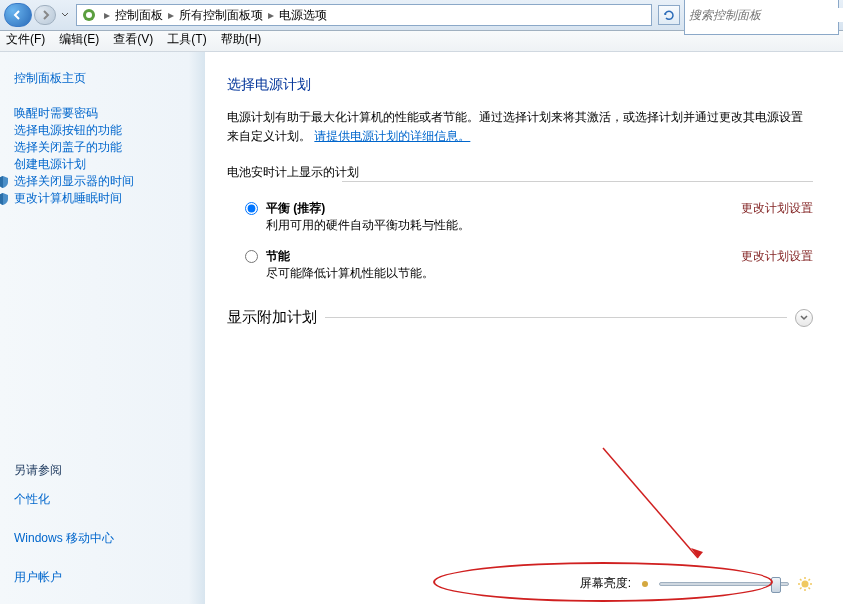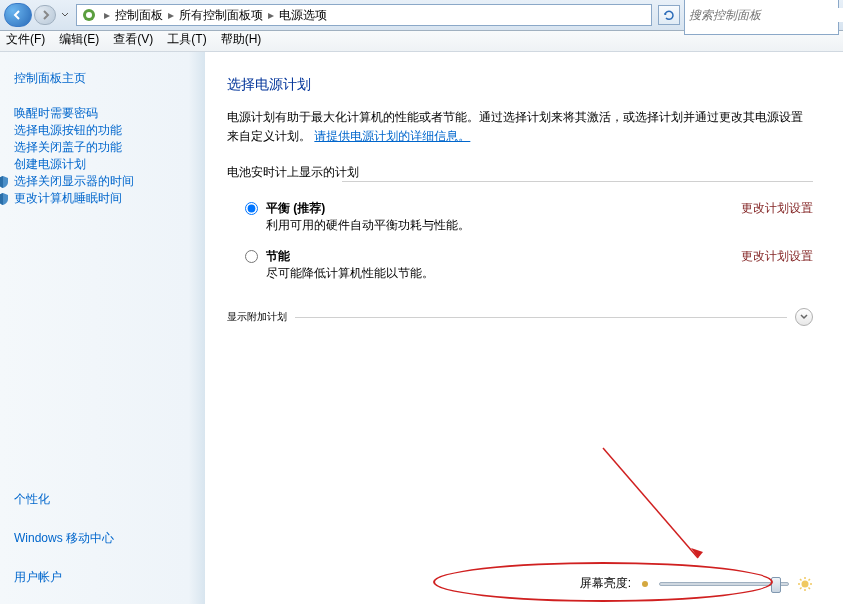--- a/index.html
+++ b/index.html
@@ -45,21 +45,21 @@
     .plans-legend { color: #000; font-size: 12px; margin-bottom: 8px; padding-bottom: 2px; }
     .plans-legend-line { height: 1px; background: #d0d0d0; margin-bottom: 14px; margin-left: 115px; margin-top: -10px; }
     .plan-item { display: flex; align-items: flex-start; padding: 4px 0 10px 18px; }
     .plan-radio { margin-top: 2px; margin-right: 8px; }
     .plan-content { flex: 1; }
     .plan-name { font-size: 12px; font-weight: bold; color: #000; }
     .plan-desc { font-size: 12px; color: #000; }
     .plan-change { color: #7f1d1d; font-size: 12px; cursor: pointer; margin-left: auto; }
     
     .additional-plans { display: flex; align-items: center; padding: 10px 0; margin-top: 6px; }
-    .additional-plans-label { color: #000; font-size: 10px; }
+    .additional-plans-label { color: #000; font-size: 15px; }
     .additional-plans-line { flex: 1; height: 1px; background: #d0d0d0; margin: 0 8px; }
     .expand-btn { width: 18px; height: 18px; border: 1px solid #b0b0b0; border-radius: 50%; background: linear-gradient(to bottom, #fff, #e8e8e8); display: flex; align-items: center; justify-content: center; cursor: pointer; }
     
     .bottom-bar { position: absolute; bottom: 12px; left: 0; right: 0; padding: 0 30px; display: flex; align-items: center; justify-content: flex-end; gap: 8px; }
     .brightness-label { font-size: 12px; color: #000; }
     .brightness-icon-dim { width: 12px; height: 12px; }
     .brightness-slider { width: 130px; position: relative; }
     .brightness-track { height: 4px; background: #d0d8e0; border: 1px solid #a0b0c0; border-radius: 2px; }
     .brightness-thumb { position: absolute; top: -5px; right: 8px; width: 10px; height: 16px; background: linear-gradient(to bottom, #f0f4f8, #c8d4e0); border: 1px solid #8098b0; border-radius: 2px; cursor: pointer; }
     .brightness-icon-bright { width: 16px; height: 16px; }
@@ -144,20 +144,21 @@
       </div>
       <div class="sidebar-link with-icon">
         <svg class="shield-icon" viewBox="0 0 14 14">
             <path d="M7 1 L12 3 L12 7 Q12 11 7 13 Q2 11 2 7 L2 3 Z" fill="#4a8ec8"></path>
             <path d="M7 1 L7 13 Q2 11 2 7 L2 3 Z" fill="#2a6ea8"></path>
           </svg>
         <span>更改计算机睡眠时间</span>
       </div>
     </div>
     <div class="sidebar-bottom">
+      <div class="sidebar-bottom-title">另请参阅</div>
       <div class="sidebar-bottom-links">
         <a>个性化</a>
         <a>Windows 移动中心</a>
         <a>用户帐户</a>
       </div>
     </div>
   </div>
 
   <div class="main">
     <div class="main-title">选择电源计划</div>

